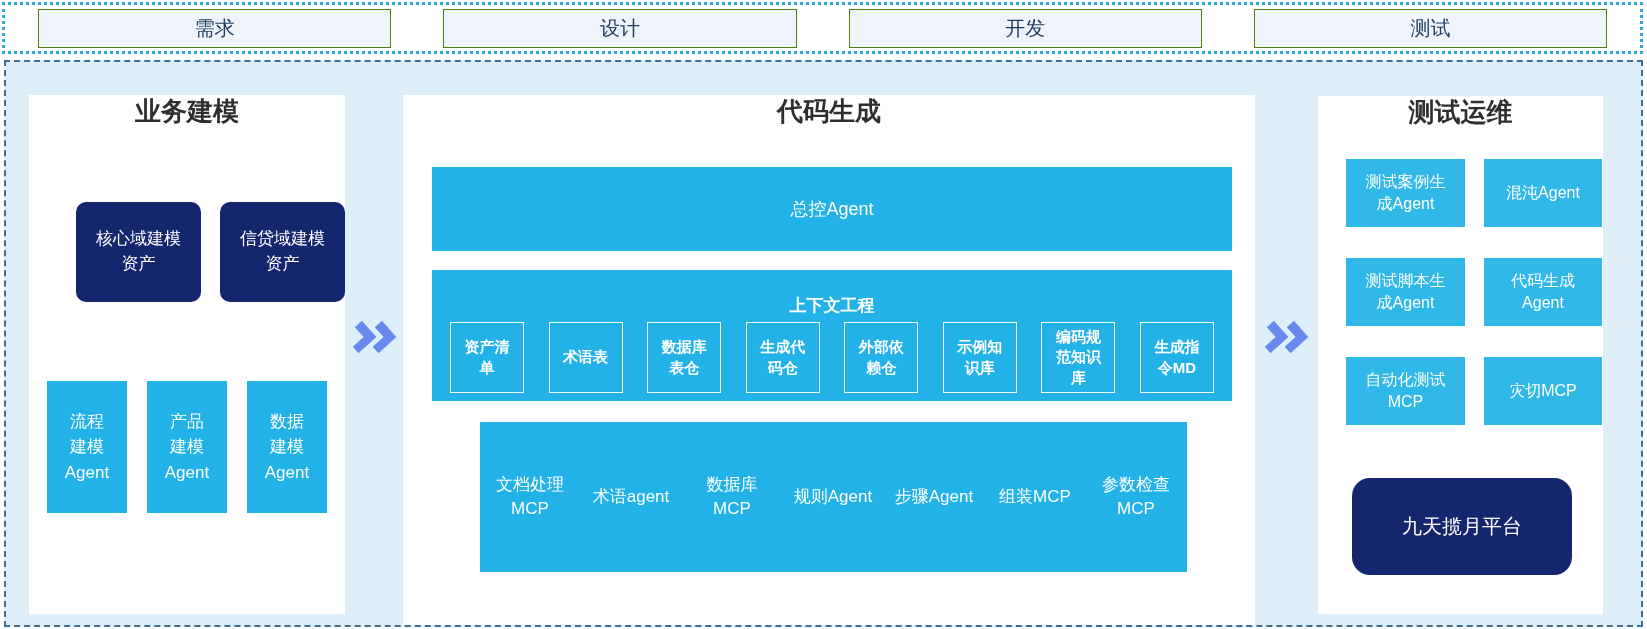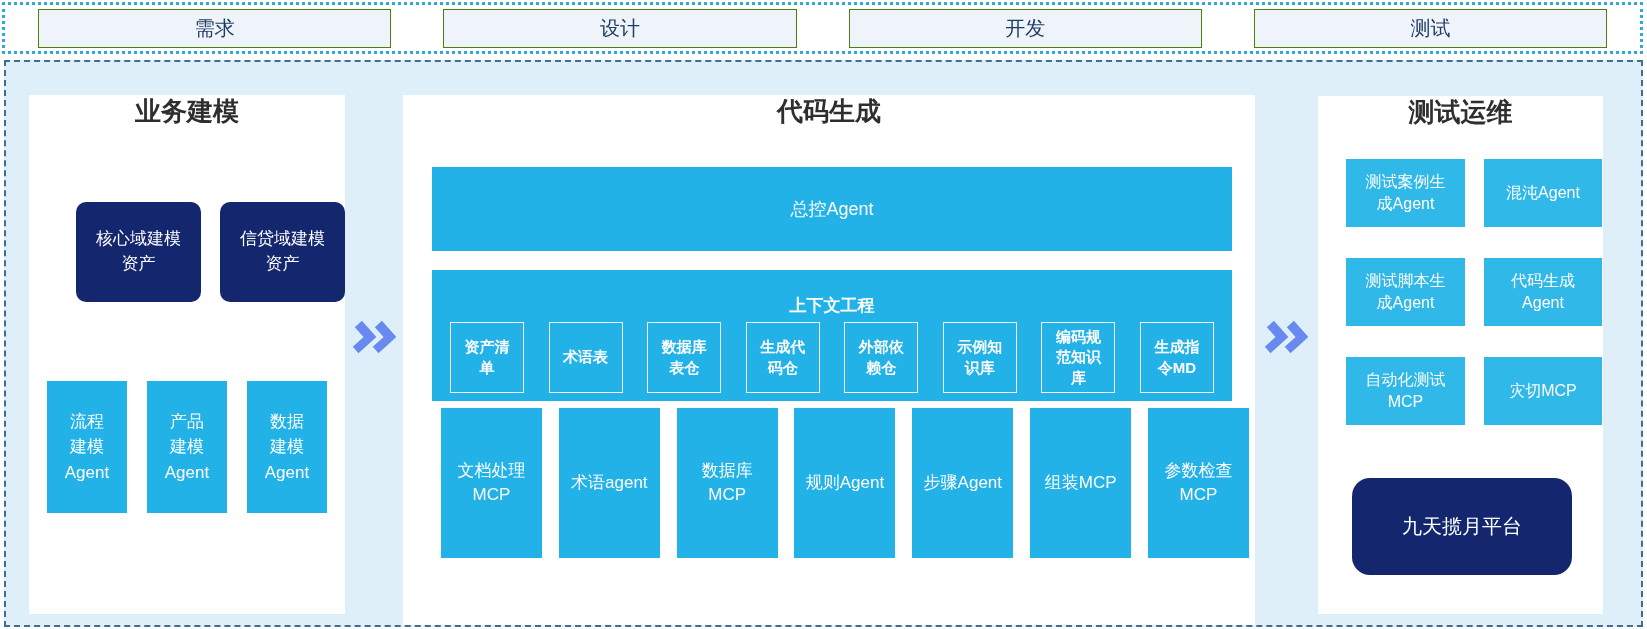--- a/index.html
+++ b/index.html
@@ -48,21 +48,21 @@
   .agent-box{width:80px;height:132px;font-size:17px;line-height:1.5;}
   
   .master-bar{position:absolute;left:29px;top:72px;width:800px;height:84px;font-size:18px;}
   .context-box{position:absolute;left:29px;top:175px;width:800px;height:131px;background:#22b2e8;}
   .context-title{text-align:center;color:#ffffff;font-size:17px;margin:0;padding-top:24px;}
   .context-items{position:absolute;left:0;right:0;top:52px;padding:0 18px;display:flex;justify-content:space-between;font-weight:bold;}
   .context-item{
     width:74px;height:71px;box-sizing:border-box;border:1px solid rgba(255,255,255,0.95);
     font-size:15px;line-height:1.35;
   }
-  .worker-row{position:absolute;left:26px;top:313px;width:808px;display:flex;justify-content:space-between;margin-left:12px;}
+  .worker-row{position:absolute;left:26px;top:327px;width:808px;display:flex;justify-content:center;}
   .worker-box{width:101px;height:150px;font-size:17px;line-height:1.4;}
   
   .test-grid{
     position:absolute;left:28px;top:63px;
     display:grid;grid-template-columns:119px 118px;column-gap:19px;row-gap:31px;
   }
   .test-box{height:68px;background:#30b8e9;font-size:16px;line-height:1.4;}
   .platform-box{
     position:absolute;left:34px;top:382px;width:220px;height:97px;
     background:#14276e;border-radius:18px;color:#ffffff;

